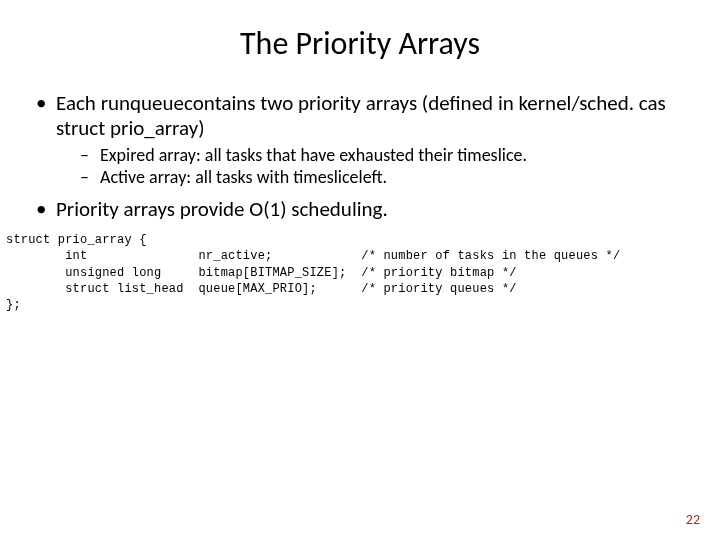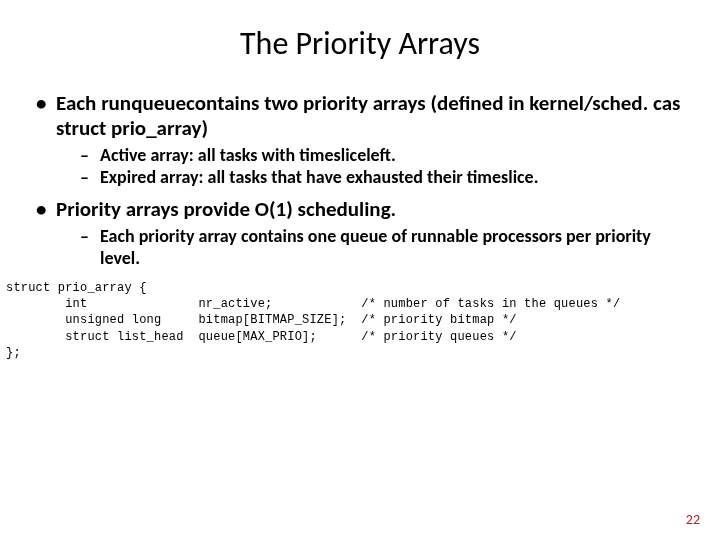--- a/index.html
+++ b/index.html
@@ -24,21 +24,20 @@
     font-size: 32px;
     font-weight: 400;
     margin: 0;
     padding-top: 24px;
     padding-bottom: 28px;
     letter-spacing: 0px;
   }
   .content {
     padding-left: 28px;
     padding-right: 28px;
-    font-weight: bold;
   }
   ul.level1 {
     list-style: none;
     margin: 0;
     padding: 0;
   }
   ul.level1 > li {
     font-size: 21px;
     line-height: 1.18;
     margin-bottom: 2px;
@@ -94,28 +93,27 @@
 
 <div class="slide">
 
   <h1 class="title">The Priority Arrays</h1>
 
   <div class="content">
     <ul class="level1">
       <li>
         <span>Each runqueuecontains two priority arrays (defined in kernel/sched. cas struct prio_array)</span>
         <ul class="level2">
+          <li><span>Expired array: all tasks that have exhausted their timeslice.</span></li>
           <li><span>Active array: all tasks with timesliceleft.</span></li>
-          <li><span>Expired array: all tasks that have exhausted their timeslice.</span></li>
         </ul>
       </li>
       <li>
         <span>Priority arrays provide O(1) scheduling.</span>
         <ul class="level2">
-          <li><span>Each priority array contains one queue of runnable processors per priority level.</span></li>
         </ul>
       </li>
     </ul>
   </div>
 
   <div class="code-block">struct prio_array {
         int               nr_active;            /* number of tasks in the queues */
         unsigned long     bitmap[BITMAP_SIZE];  /* priority bitmap */
         struct list_head  queue[MAX_PRIO];      /* priority queues */
 };</div>

